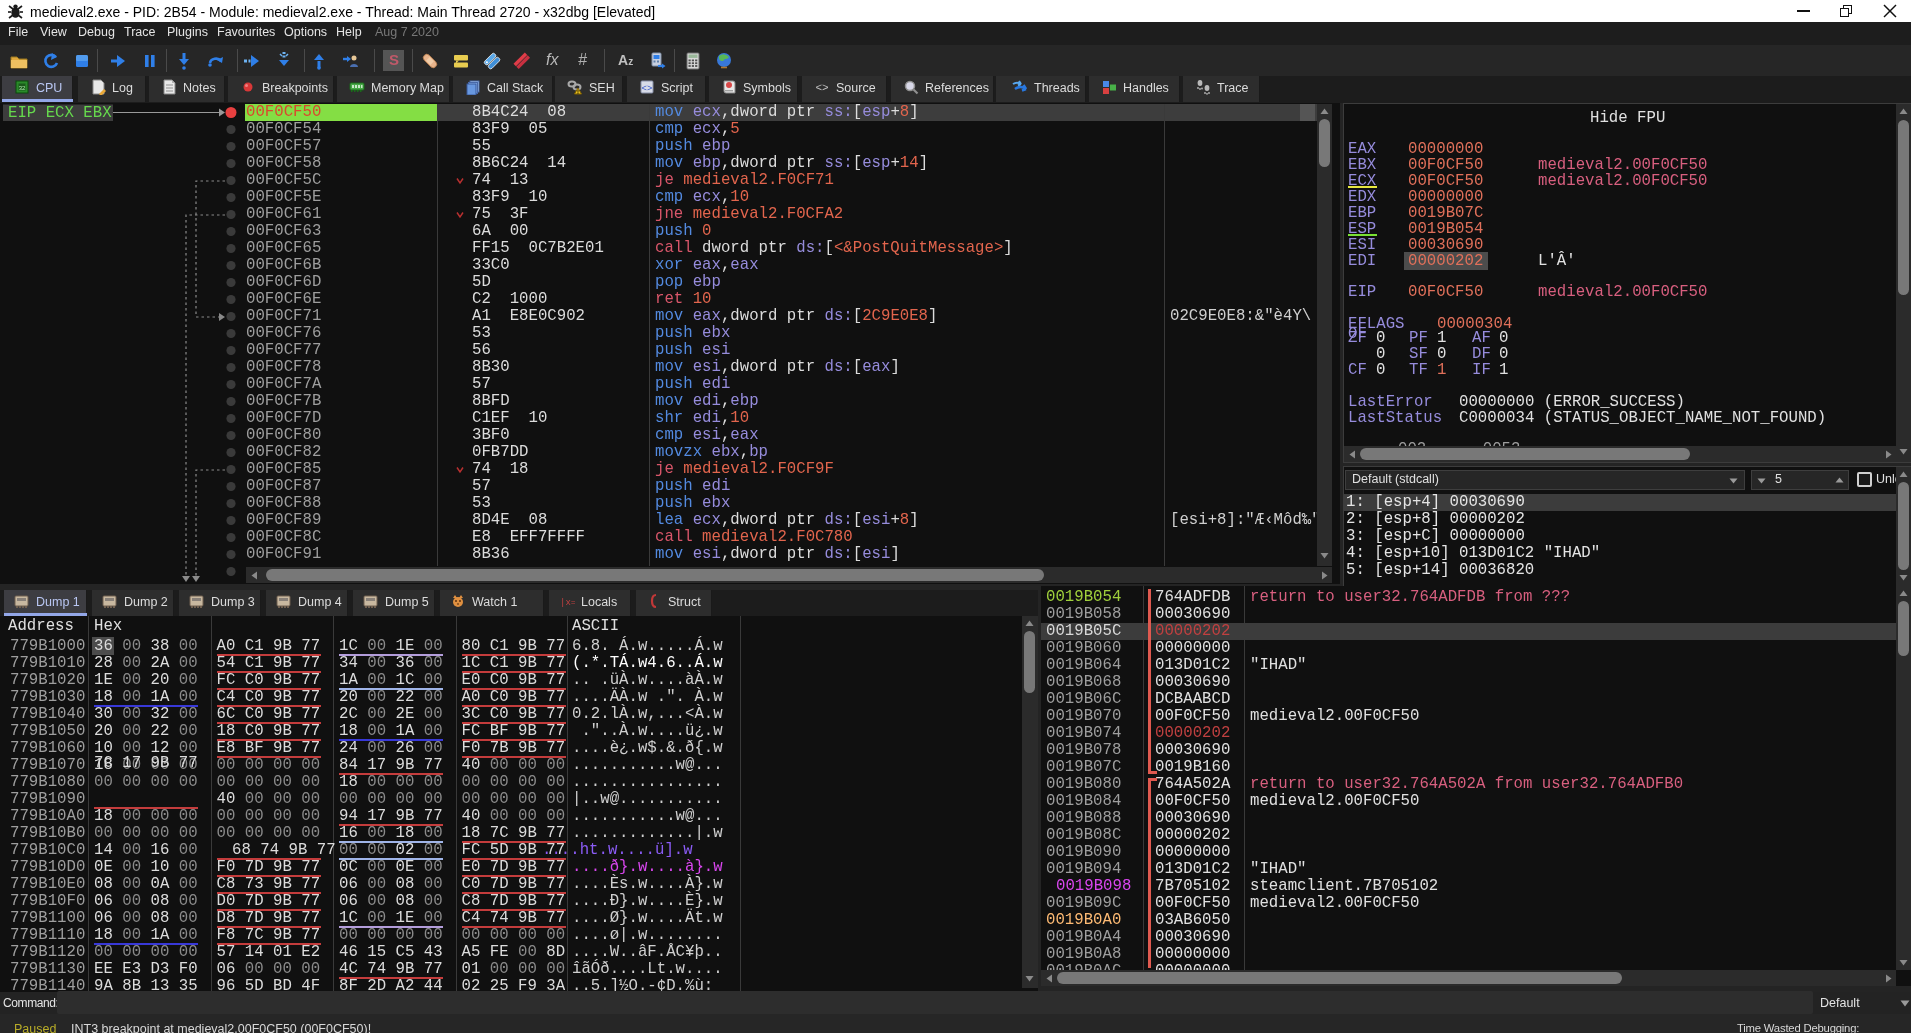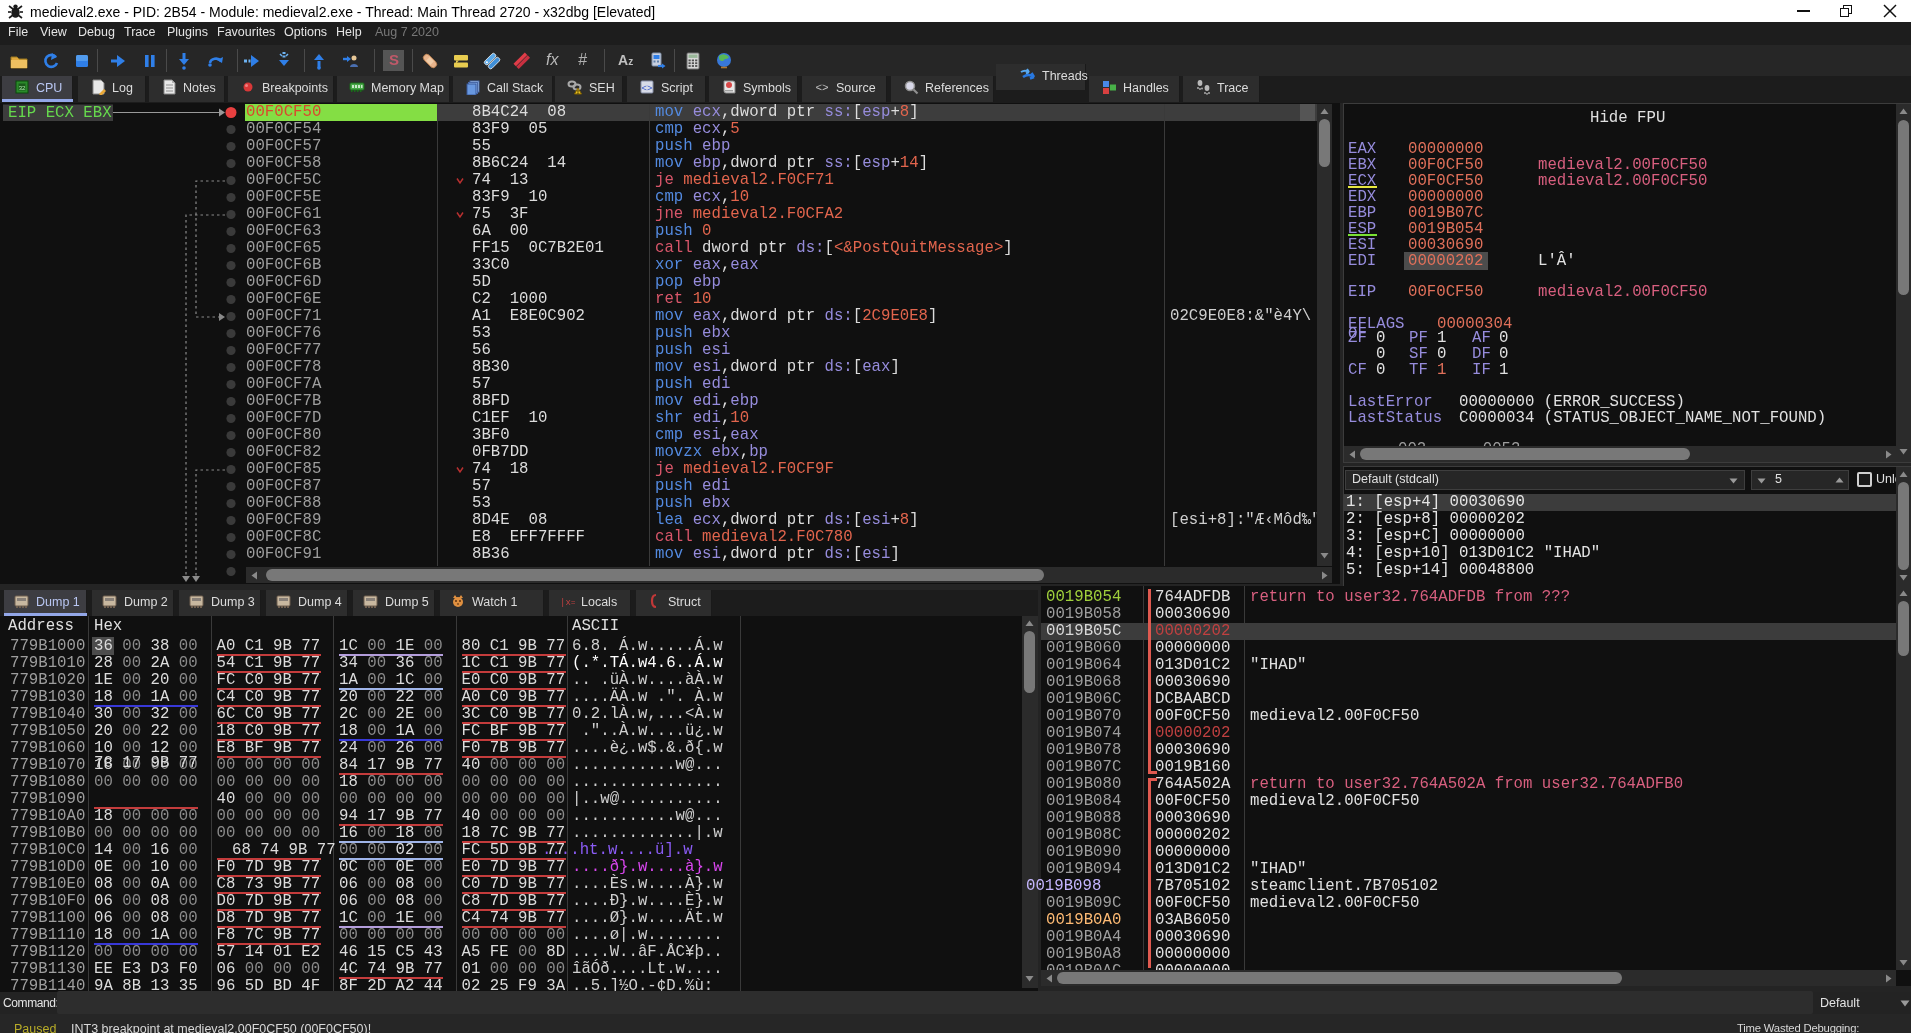--- a/index.html
+++ b/index.html
@@ -226,21 +226,21 @@
         <circle cx="8" cy="6" r="3" fill="#d84848"></circle>
         <rect x="4" y="11" width="8" height="1.4" fill="#a0a0a0"></rect>
       </svg>Symbols</div>
     <div class="tab1" style="left:802px;top:76px;width:85px;padding-left:12px"><svg class="tabicon" viewBox="0 0 16 16">
         <text x="8" y="12" font-size="11" fill="#c0c0c0" text-anchor="middle" font-family="Liberation Mono">&lt;&gt;</text>
       </svg>Source</div>
     <div class="tab1" style="left:891px;top:76px;width:103px;padding-left:12px"><svg class="tabicon" viewBox="0 0 16 16">
         <circle cx="7" cy="7" r="4.5" fill="#d8d8e8" stroke="#909090" stroke-width="1.5"></circle>
         <line x1="10.5" y1="10.5" x2="14.5" y2="14.5" stroke="#909090" stroke-width="2.2"></line>
       </svg>References</div>
-    <div class="tab1" style="left:996px;top:64px;width:90px;padding-left:24px"><svg class="tabicon" viewBox="0 0 16 16">
+    <div class="tab1" style="left:996px;top:76px;width:90px;padding-left:16px"><svg class="tabicon" viewBox="0 0 16 16">
         <path d="M1 5 c3-2 5-2 8 0 l-2-3 m2 3 l-3 1.5" stroke="#58a8f0" stroke-width="2" fill="none"></path>
         <path d="M3 10 c4-3 7-3 11 0 l-2.5-4 m2.5 4 l-4 1.5" stroke="#2878e0" stroke-width="2.5" fill="none"></path>
       </svg>Threads</div>
     <div class="tab1" style="left:1089px;top:76px;width:91px;padding-left:12px"><svg class="tabicon" viewBox="0 0 16 16">
         <rect x="2" y="2" width="6" height="6" fill="#4888e8"></rect>
         <rect x="2" y="9" width="6" height="6" fill="#d84040"></rect>
         <rect x="9" y="5.5" width="6" height="6" fill="#48b048"></rect>
       </svg>Handles</div>
     <div class="tab1" style="left:1183px;top:76px;width:77px;padding-left:12px"><svg class="tabicon" viewBox="0 0 16 16">
         <g fill="#b8b8b8">
@@ -498,21 +498,21 @@
     <svg class="abs" style="left:1834px;top:476px" width="11" height="8" viewBox="0 0 11 8">
       <path d="M1.5 6.5 L5.5 1.5 L9.5 6.5 z" fill="#9a9a9a"></path>
     </svg>
     <div class="abs" style="left:1857px;top:472px;width:15px;height:15px;border:2px solid #d0d0d0;border-radius:2px;background:#1a1a1a"></div>
     <div class="sans" style="left:1876px;top:472px;font-size:12.5px;color:#e0e0e0">Unlocked</div>
     <div class="abs" style="left:1344px;top:494px;width:552px;height:17px;background:#3c3c3c"></div>
     <div class="mono" style="left:1346px;top:494px;color:#e4e4e4">1: [esp+4] 00030690</div>
     <div class="mono" style="left:1346px;top:511px;color:#e4e4e4">2: [esp+8] 00000202</div>
     <div class="mono" style="left:1346px;top:528px;color:#e4e4e4">3: [esp+C] 00000000</div>
     <div class="mono" style="left:1346px;top:545px;color:#e4e4e4">4: [esp+10] 013D01C2 "IHAD"</div>
-    <div class="mono" style="left:1346px;top:562px;color:#e4e4e4">5: [esp+14] 00048800</div>
+    <div class="mono" style="left:1346px;top:562px;color:#e4e4e4">5: [esp+14] 00036820</div>
     <div class="sbtrack" style="left:1896px;top:467px;width:15px;height:120px"></div>
     <svg class="abs" style="left:1898px;top:470px" width="11" height="9" viewBox="0 0 11 9">
       <path d="M1.5 7 L5.5 1.5 L9.5 7 z" fill="#8a8a8a"></path>
     </svg>
     <svg class="abs" style="left:1898px;top:573px" width="11" height="9" viewBox="0 0 11 9">
       <path d="M1.5 2 L5.5 7.5 L9.5 2 z" fill="#8a8a8a"></path>
     </svg>
     <div class="sbthumb" style="left:1898px;top:482px;width:11px;height:88px"></div>
     <div class="abs" style="left:0;top:590px;width:1038px;height:26px;background:#1c1c1c"></div>
     <div class="tab1 tabsel" style="left:4px;top:590px;width:83px;padding-left:10px"><svg class="tabicon" viewBox="0 0 16 16">
@@ -798,21 +798,21 @@
     <div class="mono" style="left:1250px;top:792.5px;color:#e0e0e0">medieval2.00F0CF50</div>
     <div class="mono" style="left:1046px;top:809.5px;color:#9e9e9e">0019B088</div>
     <div class="mono" style="left:1155px;top:809.5px;color:#e0e0e0">00030690</div>
     <div class="mono" style="left:1046px;top:826.5px;color:#9e9e9e">0019B08C</div>
     <div class="mono" style="left:1155px;top:826.5px;color:#e0e0e0">00000202</div>
     <div class="mono" style="left:1046px;top:843.5px;color:#9e9e9e">0019B090</div>
     <div class="mono" style="left:1155px;top:843.5px;color:#e0e0e0">00000000</div>
     <div class="mono" style="left:1046px;top:860.5px;color:#9e9e9e">0019B094</div>
     <div class="mono" style="left:1155px;top:860.5px;color:#e0e0e0">013D01C2</div>
     <div class="mono" style="left:1250px;top:860.5px;color:#e0e0e0">"IHAD"</div>
-    <div class="mono" style="left:1026px;top:877.5px;color:#c4b5fd">0019B098</div>
+    <div class="mono" style="left:1056px;top:877.5px;color:#d946ef">0019B098</div>
     <div class="mono" style="left:1155px;top:877.5px;color:#e0e0e0">7B705102</div>
     <div class="mono" style="left:1250px;top:877.5px;color:#e0e0e0">steamclient.7B705102</div>
     <div class="mono" style="left:1046px;top:894.5px;color:#9e9e9e">0019B09C</div>
     <div class="mono" style="left:1155px;top:894.5px;color:#e0e0e0">00F0CF50</div>
     <div class="mono" style="left:1250px;top:894.5px;color:#e0e0e0">medieval2.00F0CF50</div>
     <div class="mono" style="left:1046px;top:911.5px;color:#fdba74">0019B0A0</div>
     <div class="mono" style="left:1155px;top:911.5px;color:#e0e0e0">03AB6050</div>
     <div class="mono" style="left:1046px;top:928.5px;color:#9e9e9e">0019B0A4</div>
     <div class="mono" style="left:1155px;top:928.5px;color:#e0e0e0">00030690</div>
     <div class="mono" style="left:1046px;top:945.5px;color:#9e9e9e">0019B0A8</div>

